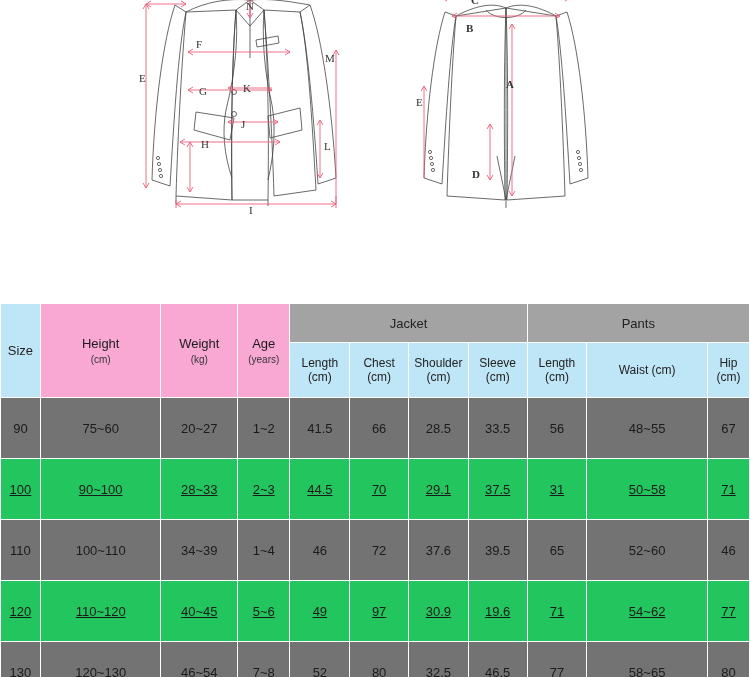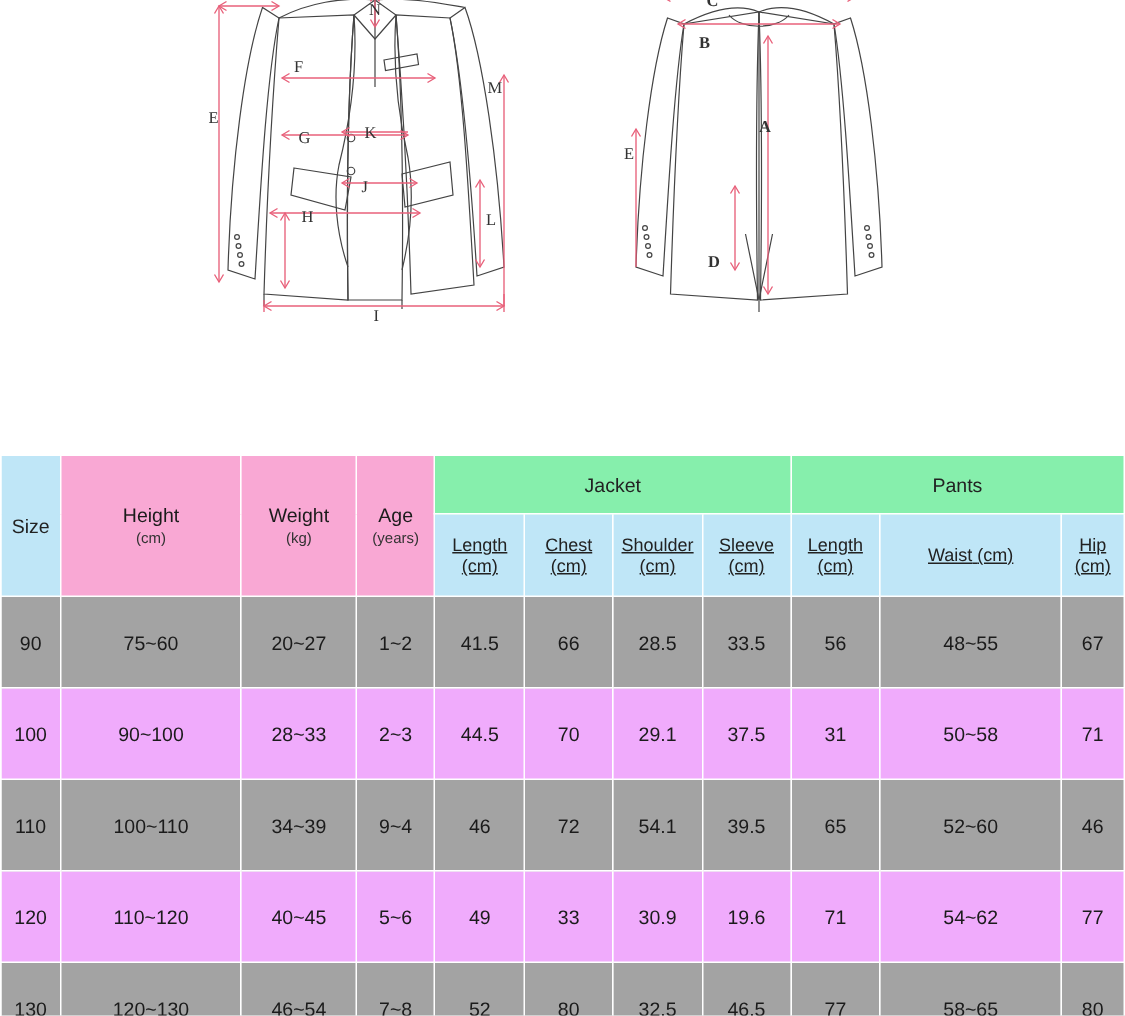--- a/index.html
+++ b/index.html
@@ -49,43 +49,43 @@
     color: #1b1b1b;
     font-size: 13px;
   }
   .hdr .sub {
     display: block;
     font-size: 10px;
     margin-top: 3px;
     color: #333;
   }
   .grouphdr {
-    background: #86efac;
+    background: #a3a3a3;
     font-size: 13px;
     height: 36px;
   }
   .colhdr {
     background: #bfe6f7;
     font-size: 12px;
     height: 52px;
-    text-decoration: underline;
   }
   .sizecell-hdr {
     background: #bfe6f7;
     font-size: 13px;
     margin-top: 39px;
   }
   tbody tr td {
-    background: #a3a3a3;
+    background: #737373;
     font-size: 13px;
     height: 58px;
     color: #1b1b1b;
   }
   tbody tr.alt td {
-    background: #f0abfc;
+    background: #22c55e;
+    text-decoration: underline;
   }
   
   col.c-size   { width: 38px; }
   col.c-height { width: 115px; }
   col.c-weight { width: 73px; }
   col.c-age    { width: 50px; }
   col.c-jlen   { width: 57px; }
   col.c-jchest { width: 56px; }
   col.c-jshld  { width: 57px; }
   col.c-jslv   { width: 56px; }
@@ -360,36 +360,36 @@
         <td>29.1</td>
         <td>37.5</td>
         <td>31</td>
         <td>50~58</td>
         <td>71</td>
       </tr>
       <tr>
         <td>110</td>
         <td>100~110</td>
         <td>34~39</td>
-        <td>9~4</td>
+        <td>1~4</td>
         <td>46</td>
         <td>72</td>
-        <td>54.1</td>
+        <td>37.6</td>
         <td>39.5</td>
         <td>65</td>
         <td>52~60</td>
         <td>46</td>
       </tr>
       <tr class="alt">
         <td>120</td>
         <td>110~120</td>
         <td>40~45</td>
         <td>5~6</td>
         <td>49</td>
-        <td>33</td>
+        <td>97</td>
         <td>30.9</td>
         <td>19.6</td>
         <td>71</td>
         <td>54~62</td>
         <td>77</td>
       </tr>
       <tr>
         <td>130</td>
         <td>120~130</td>
         <td>46~54</td>

